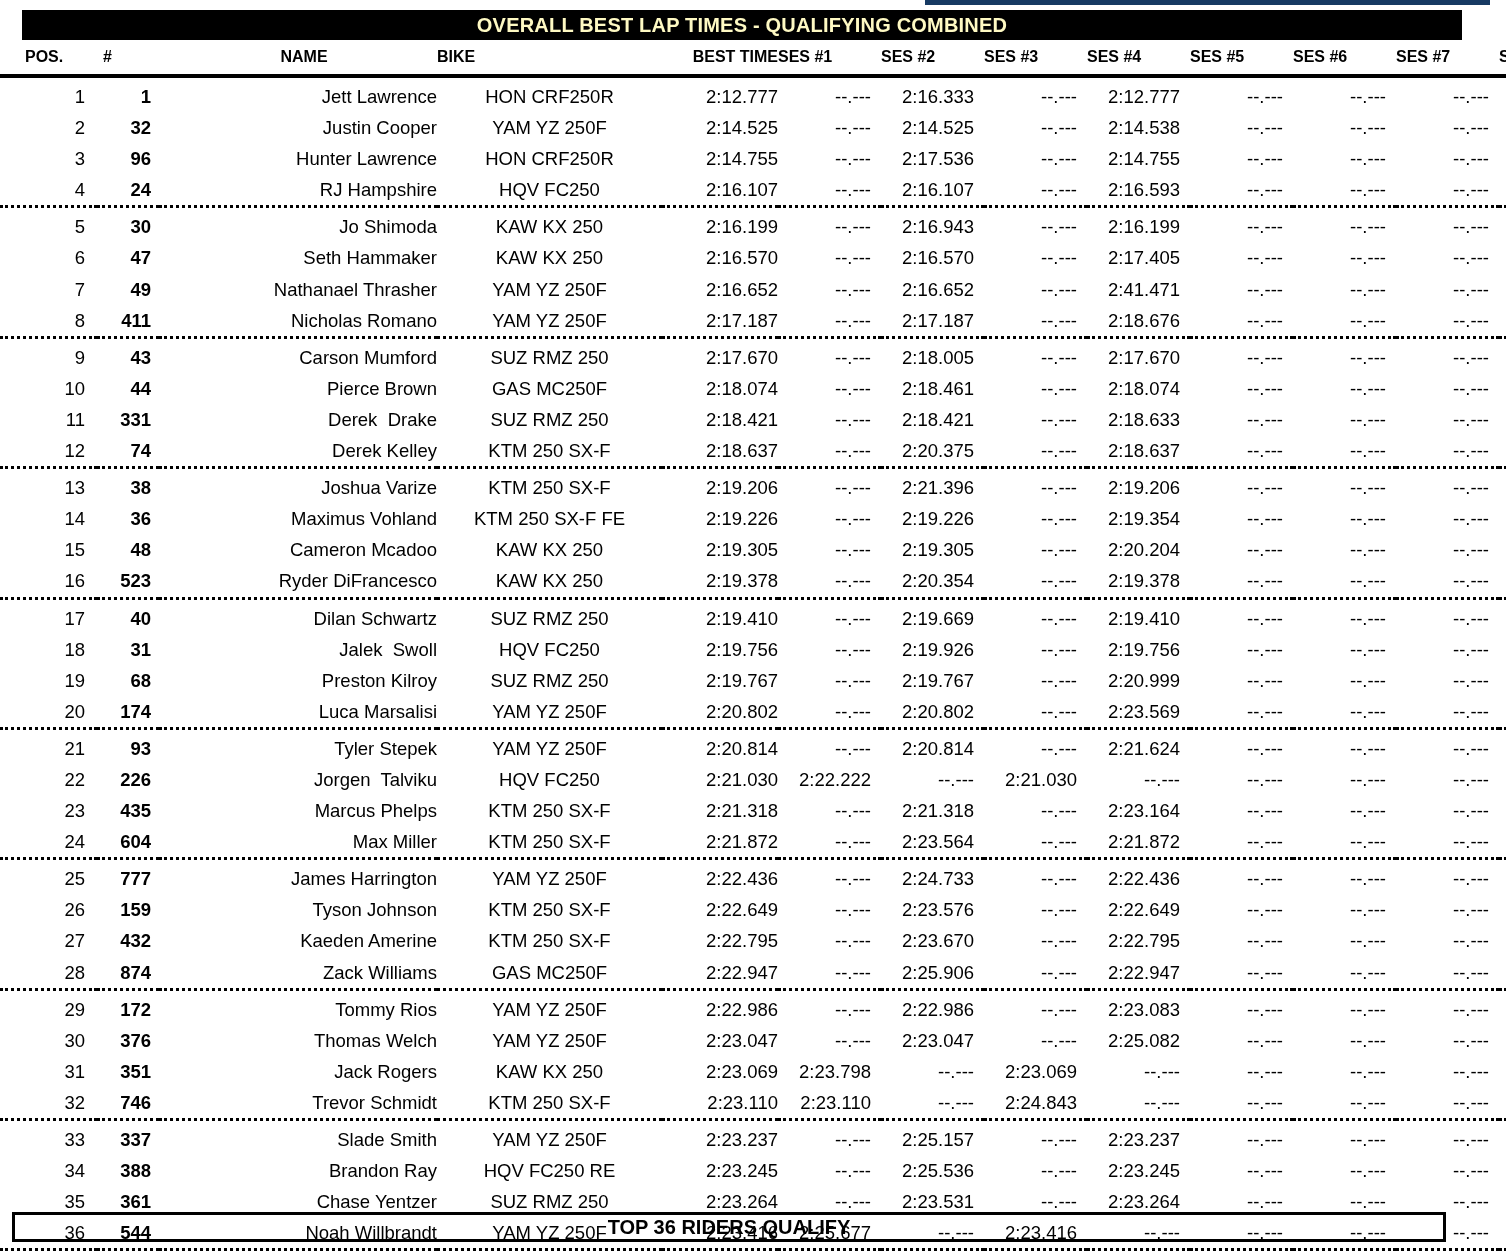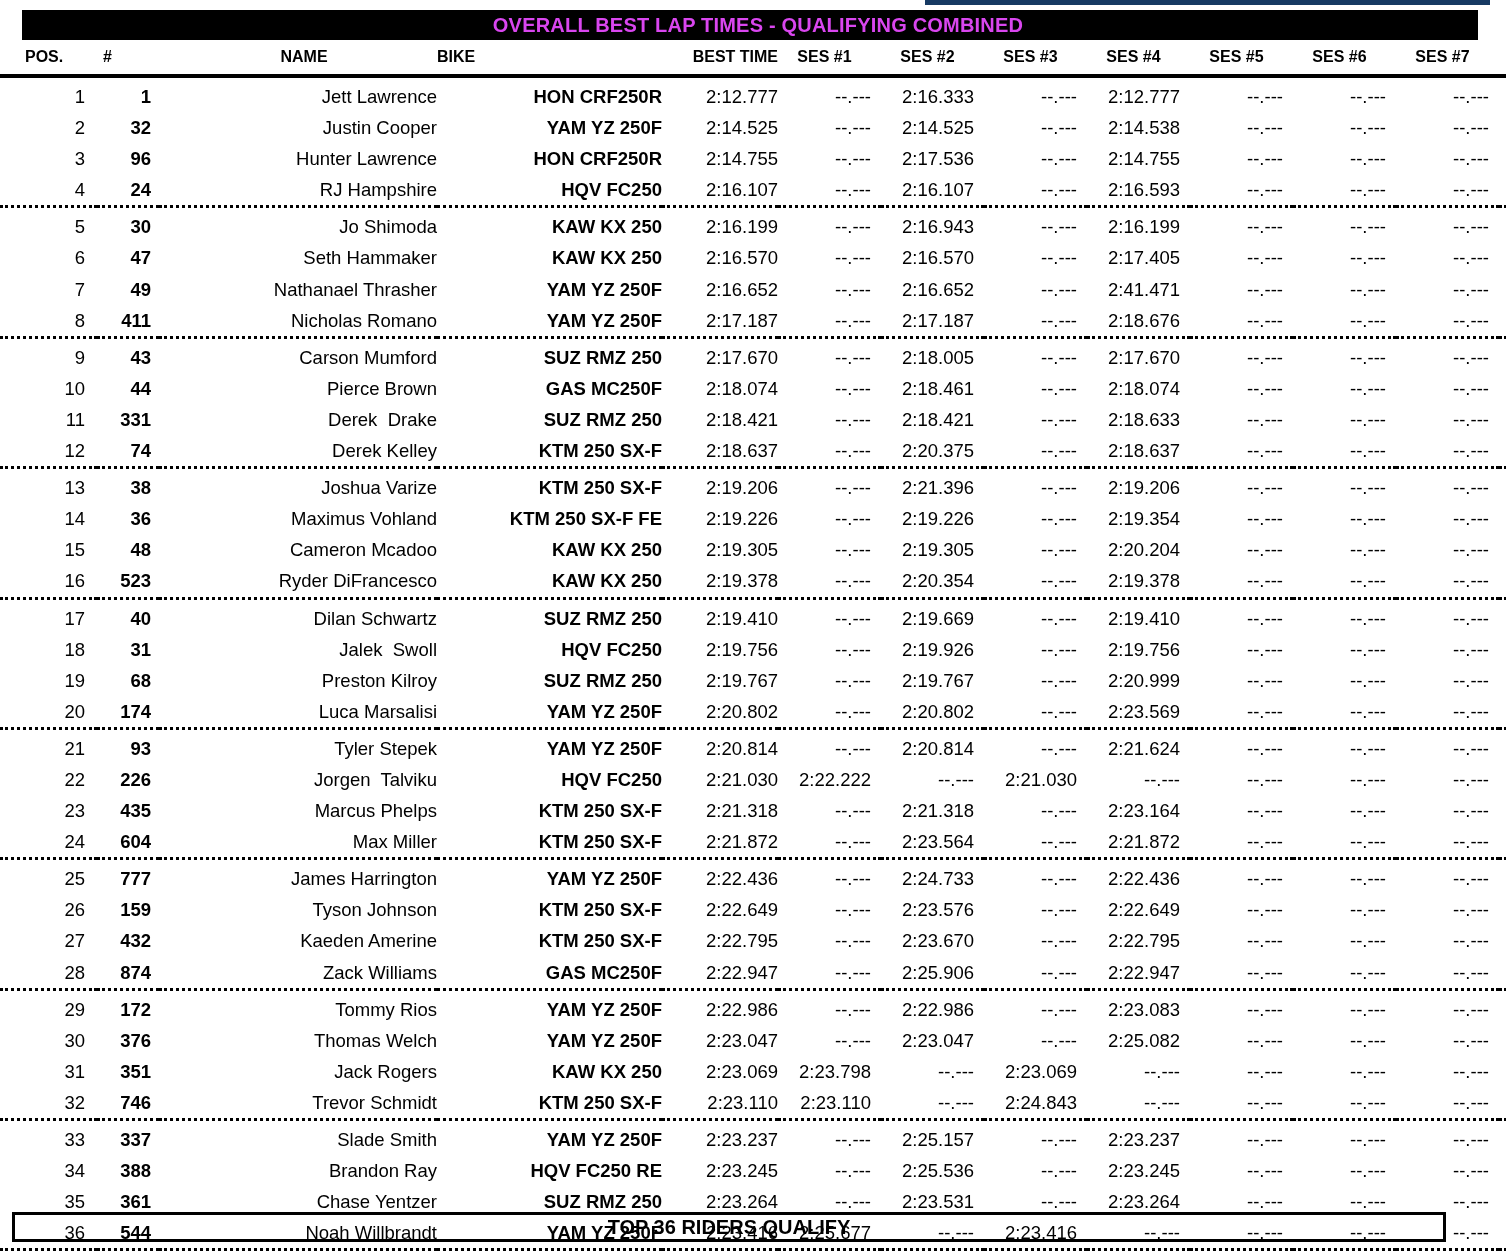--- a/index.html
+++ b/index.html
@@ -35,28 +35,27 @@
   }
 
   
   .title-bar {
     position: absolute;
     top: 10px;
     left: 22px;
     width: 1440px;
     height: 30px;
     background: #000000;
-    color: #d946ef;
+    color: #fef9c3;
     font-size: 20px;
     font-weight: bold;
     letter-spacing: 0.2px;
     display: flex;
     align-items: center;
     justify-content: center;
-    padding-left: 16px;
   }
 
   
   table.results {
     position: absolute;
     top: 44px;
     left: 0px;
     width: 1506px;
     border-collapse: collapse;
     table-layout: fixed;
@@ -81,30 +80,30 @@
     padding-bottom: 4px;
   }
   table.results thead tr {
     border-bottom: 4px solid #000;
   }
 
   
   .c-pos   { width: 72px;  text-align: right; padding-right: 12px !important; }
   .c-num   { width: 56px;  text-align: right; font-weight: bold; padding-right: 8px !important;}
   .c-name  { width: 266px; text-align: right;  padding-left: 12px !important; }
-  .c-bike  { width: 225px; text-align: right; font-weight: bold; }
+  .c-bike  { width: 225px; text-align: center; }
   .c-best  { width: 116px; text-align: right; }
   .c-ses   { width: 93px;  text-align: right; padding-right: 10px !important;}
 
   thead .c-pos  { text-align: left; padding-left: 25px !important; padding-right:0 !important;}
   thead .c-num  { text-align: left; padding-left: 6px !important; padding-right:0 !important;}
   thead .c-name { text-align: center; }
   thead .c-bike { text-align: left; }
   thead .c-best { padding-right: 0px !important;}
-  thead .c-ses  { text-align: center; padding-right: 10px !important;}
+  thead .c-ses  { text-align: left; padding-right: 10px !important;}
 
   
   tr.grp-sep > td {
     border-bottom: 3px dotted #000;
   }
   tbody tr.first-row > td {
     padding-top: 3px;
   }
 
   

